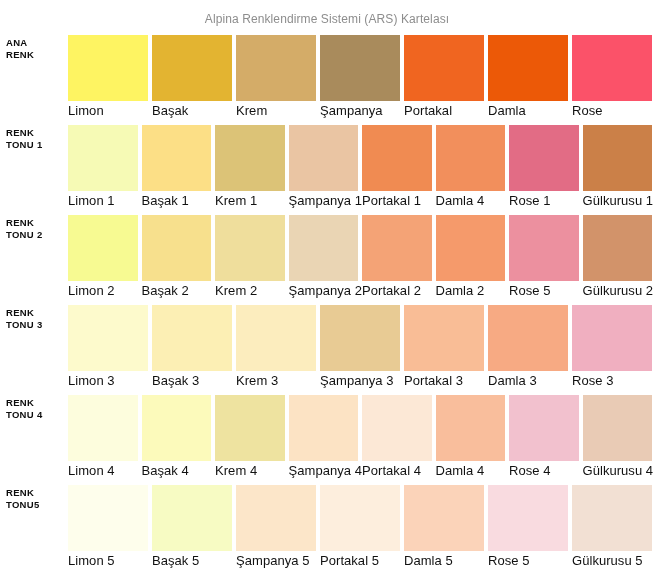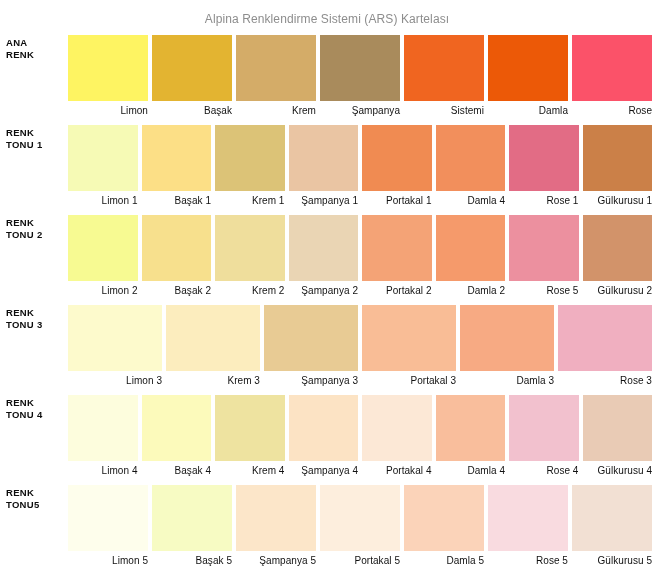--- a/index.html
+++ b/index.html
@@ -69,27 +69,26 @@
     min-width: 0;
   }
 
   .chip {
     height: 66px;
     width: 100%;
     box-sizing: border-box;
   }
 
   .chip-label {
-    font-size: 10px;
+    font-size: 13px;
     line-height: 10px;
     color: #111111;
     padding-top: 5px;
     white-space: nowrap;
     letter-spacing: 0.05px;
-    text-align: right;
   }
 </style>
 </head>
 <body>
 
 <div class="chart-title">Alpina Renklendirme Sistemi (ARS) Kartelası</div>
 
 <div class="grid" id="grid">
     <div class="row">
       <div class="row-label">
@@ -108,21 +107,21 @@
         <div class="cell">
           <div class="chip" style="background-color: rgb(212, 172, 104);"></div>
           <div class="chip-label">Krem</div>
         </div>
         <div class="cell">
           <div class="chip" style="background-color: rgb(169, 139, 92);"></div>
           <div class="chip-label">Şampanya</div>
         </div>
         <div class="cell">
           <div class="chip" style="background-color: rgb(240, 101, 32);"></div>
-          <div class="chip-label">Sistemi</div>
+          <div class="chip-label">Portakal</div>
         </div>
         <div class="cell">
           <div class="chip" style="background-color: rgb(236, 89, 7);"></div>
           <div class="chip-label">Damla</div>
         </div>
         <div class="cell">
           <div class="chip" style="background-color: rgb(251, 82, 105);"></div>
           <div class="chip-label">Rose</div>
         </div>
       </div>
@@ -211,20 +210,24 @@
       <div class="row-label">
         <span class="lbl-line">RENK</span>
         <span class="lbl-line">TONU 3</span>
       </div>
       <div class="swatches">
         <div class="cell">
           <div class="chip" style="background-color: rgb(253, 250, 204);"></div>
           <div class="chip-label">Limon 3</div>
         </div>
         <div class="cell">
+          <div class="chip" style="background-color: rgb(252, 239, 180);"></div>
+          <div class="chip-label">Başak 3</div>
+        </div>
+        <div class="cell">
           <div class="chip" style="background-color: rgb(252, 237, 190);"></div>
           <div class="chip-label">Krem 3</div>
         </div>
         <div class="cell">
           <div class="chip" style="background-color: rgb(232, 203, 148);"></div>
           <div class="chip-label">Şampanya 3</div>
         </div>
         <div class="cell">
           <div class="chip" style="background-color: rgb(249, 189, 150);"></div>
           <div class="chip-label">Portakal 3</div>

